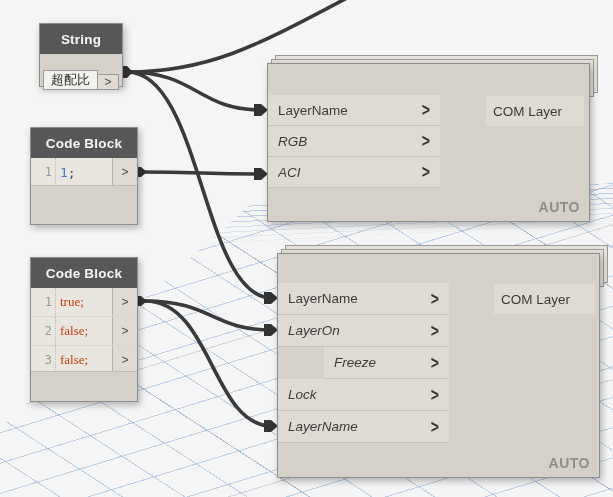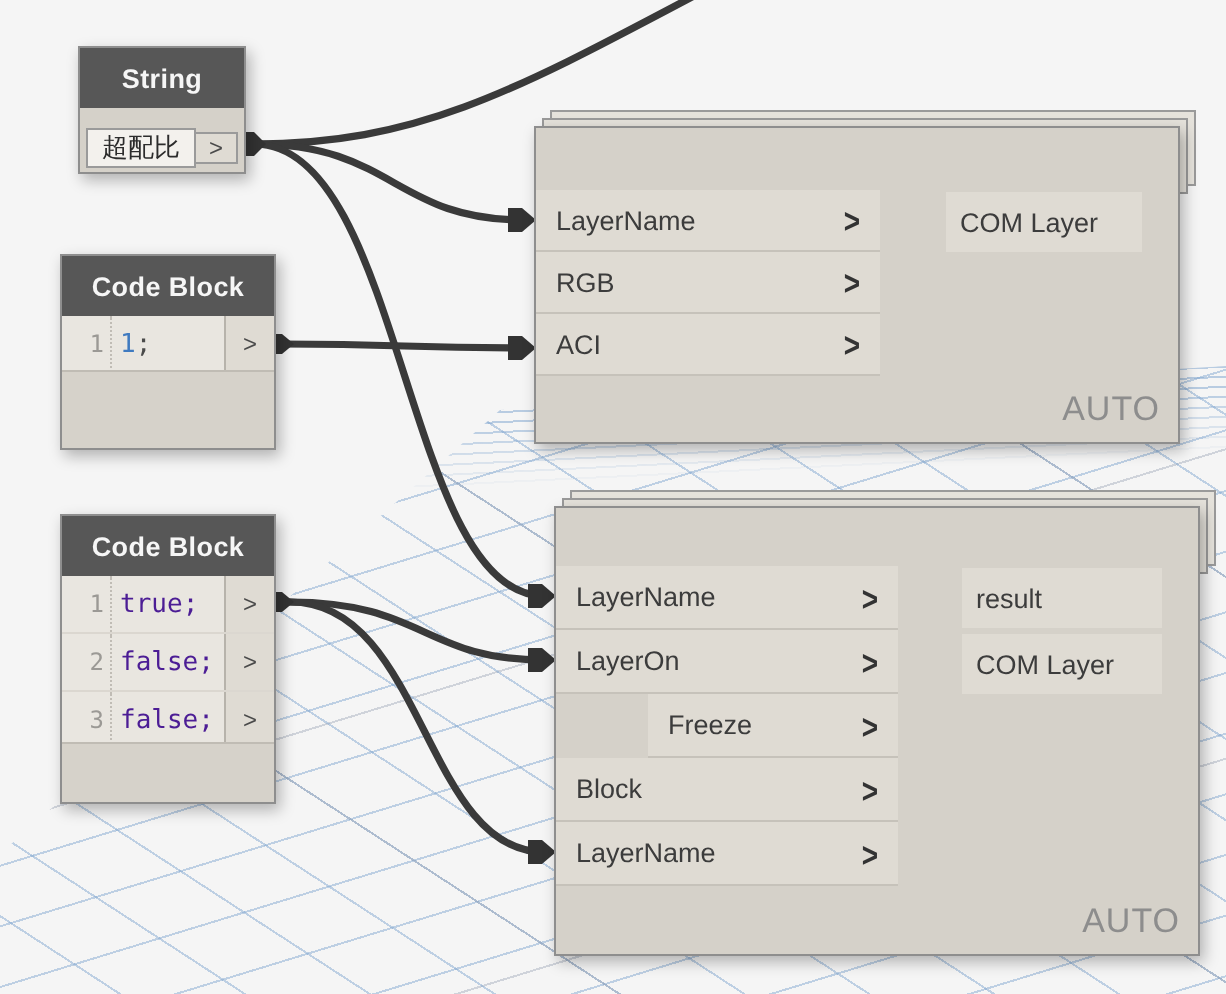--- a/index.html
+++ b/index.html
@@ -56,31 +56,31 @@
     display:flex; align-items:center; justify-content:center;
     font-size:13.5px; font-weight:700; letter-spacing:.2px;
   }
   .in-col{position:absolute; left:0;}
   .port{
     height:31px; border-bottom:1px solid #c6c2ba; background:#dfdbd3;
     display:flex; align-items:center; padding:4px 10px;
     font-size:13.5px; color:#3c3c3c; box-sizing:border-box;
   }
   .port .plabel{white-space:nowrap; overflow:hidden;}
-  .port .plabel.italic{}
+  .port .plabel.italic{font-style:italic;}
   .chev{margin-left:auto; font-weight:800; font-size:14px; color:#333; transform:scaleY(1.25);}
-  .out-col{position:absolute; right:18px;}
+  .out-col{position:absolute; right:5px;}
   .port.out{height:30px; margin-bottom:3px; border-bottom:none; padding:0 7px;}
   .lacing{
     position:absolute; right:9px; bottom:6px;
-    font-size:17px; font-weight:400; color:#8d8d8d; letter-spacing:.5px;
-  }
-
-  
-  .str-body{display:flex; align-items:center; height:33px; padding:3px;}
+    font-size:14px; font-weight:700; color:#8d8d8d; letter-spacing:.5px;
+  }
+
+  
+  .str-body{display:flex; align-items:flex-end; height:33px; padding:3px;}
   .str-value{
     flex:1; background:#f3f1ed; border:1px solid #9a9a9a;
     display:flex; align-items:center; justify-content:center;
     font-size:13px; color:#2c2c2c;
   }
   .str-port{
     width:20px; background:#dfdbd3; border:1px solid #9a9a9a; border-left:none;
     display:flex; align-items:center; justify-content:center;
     font-size:12px; color:#4a4a4a;
   }
@@ -90,21 +90,21 @@
   .cb-gutter{
     width:21px; display:flex; align-items:center; justify-content:flex-end;
     padding-right:3px; color:#9b9995; border-right:1px dotted #c0bcb5;
     font-family:"DejaVu Sans Mono", monospace; font-size:12px;
   }
   .cb-code{
     flex:1; display:flex; align-items:center; padding-left:4px;
     font-family:"DejaVu Sans Mono", monospace; font-size:13px; color:#3c3c3c;
   }
   .tok-num{color:#3f7ac0;}
-  .tok-kw{color:#4c1d95;}
+  .tok-kw{color:#c2410c;font-family:Liberation Serif, serif;}
   .tok-p{color:#4a4a4a;}
   .cb-port{
     width:24px; background:#dfdbd3; border-left:1px solid #b7b3ab;
     display:flex; align-items:center; justify-content:center;
     font-size:12px; color:#4a4a4a;
   }
   .cb-empty{position:absolute; left:0; right:0; bottom:0; background:#d6d2ca; border-top:1px solid #c0bcb4;}
 </style>
 </head>
 <body>
@@ -228,33 +228,30 @@
         </div>
         <div class="port in" style="height:32px;">
           <span class="plabel italic">LayerOn</span>
           <span class="chev">&gt;</span>
         </div>
         <div class="port in" style="height:32px;margin-left:46px;">
           <span class="plabel italic">Freeze</span>
           <span class="chev">&gt;</span>
         </div>
         <div class="port in" style="height:32px;">
-          <span class="plabel italic">Block</span>
+          <span class="plabel italic">Lock</span>
           <span class="chev">&gt;</span>
         </div>
         <div class="port in" style="height:32px;">
           <span class="plabel italic">LayerName</span>
           <span class="chev">&gt;</span>
         </div>
       </div>
       <div class="out-col" style="top:30px; width:100px;">
         <div class="port out">
-          <span class="plabel">result</span>
-        </div>
-        <div class="port out">
           <span class="plabel">COM Layer</span>
         </div>
       </div>
       <div class="lacing">AUTO</div>
     </div>
   </div>
 
 </div>
 
 </body></html>

